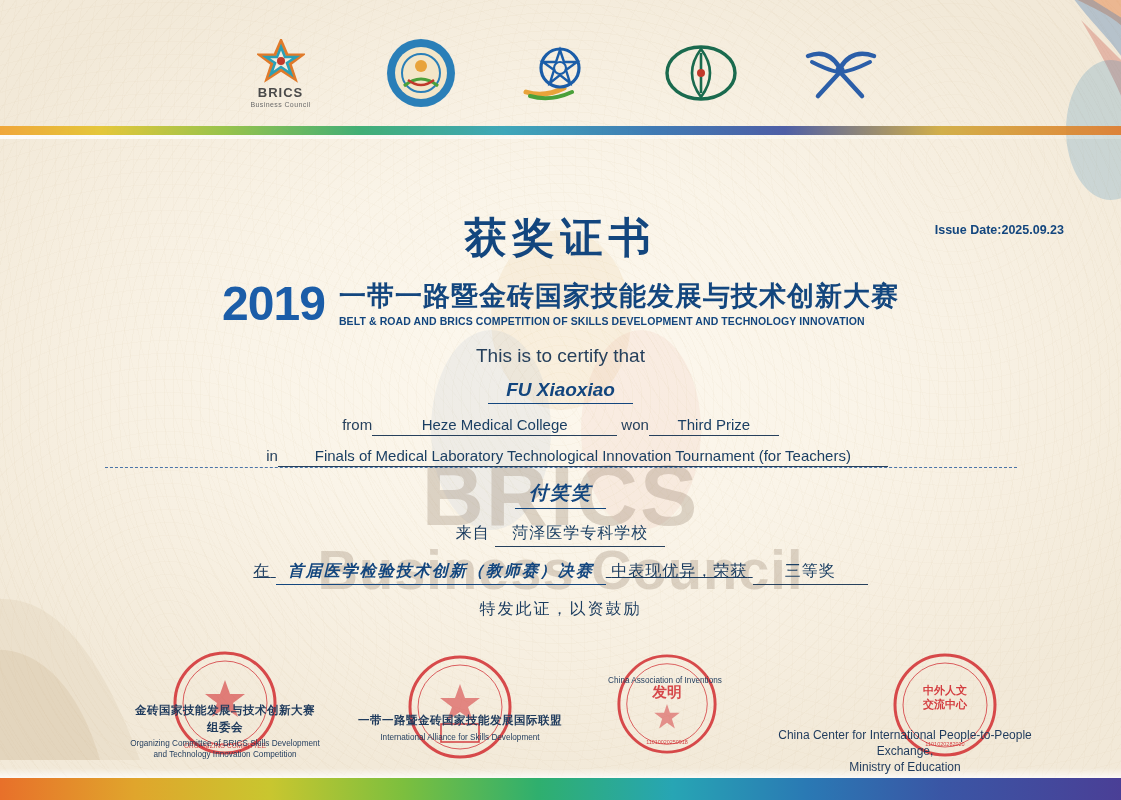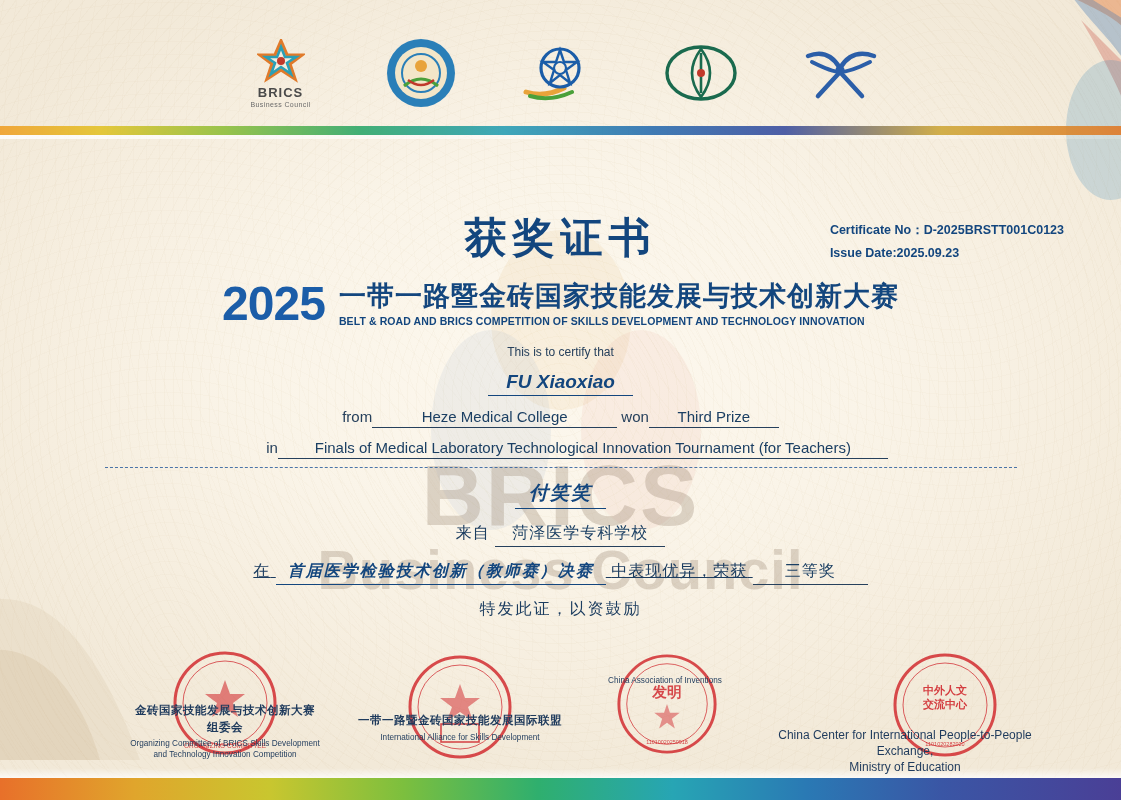--- a/index.html
+++ b/index.html
@@ -212,21 +212,21 @@
   }
   
   .en-body {
     position: absolute;
     top: 345px;
     width: 1121px;
     text-align: center;
     color: #1b3f63;
   }
   .en-certify {
-    font-size: 12px;
+    font-size: 19px;
     color: #26405c;
     text-align: center;
   }
   .en-name {
     margin-top: 12px;
     font-size: 19px;
     font-style: italic;
     font-weight: bold;
     color: #13467e;
   }
@@ -419,26 +419,25 @@
   <div class="ribbon-top"></div>
 
   <div class="watermark">
     <div class="wm1">BRICS</div>
     <div class="wm2">Business Council</div>
   </div>
 
   <div class="headline-cn">获奖证书</div>
 
   <div class="cert-meta">
-    <div>Certificate No：D-2025BRSTT001C0123</div>
     <div>Issue Date:2025.09.23</div>
   </div>
 
   <div class="comp-block">
-    <div class="year">2025</div>
+    <div class="year">2019</div>
     <div>
       <div class="comp-cn">一带一路暨金砖国家技能发展与技术创新大赛</div>
       <div class="comp-en">BELT &amp; ROAD AND BRICS COMPETITION OF SKILLS DEVELOPMENT AND TECHNOLOGY INNOVATION</div>
     </div>
   </div>
 
   <div class="en-body">
     <div class="en-certify">This is to certify that</div>
     <div class="en-name">
       <span>FU Xiaoxiao</span>

